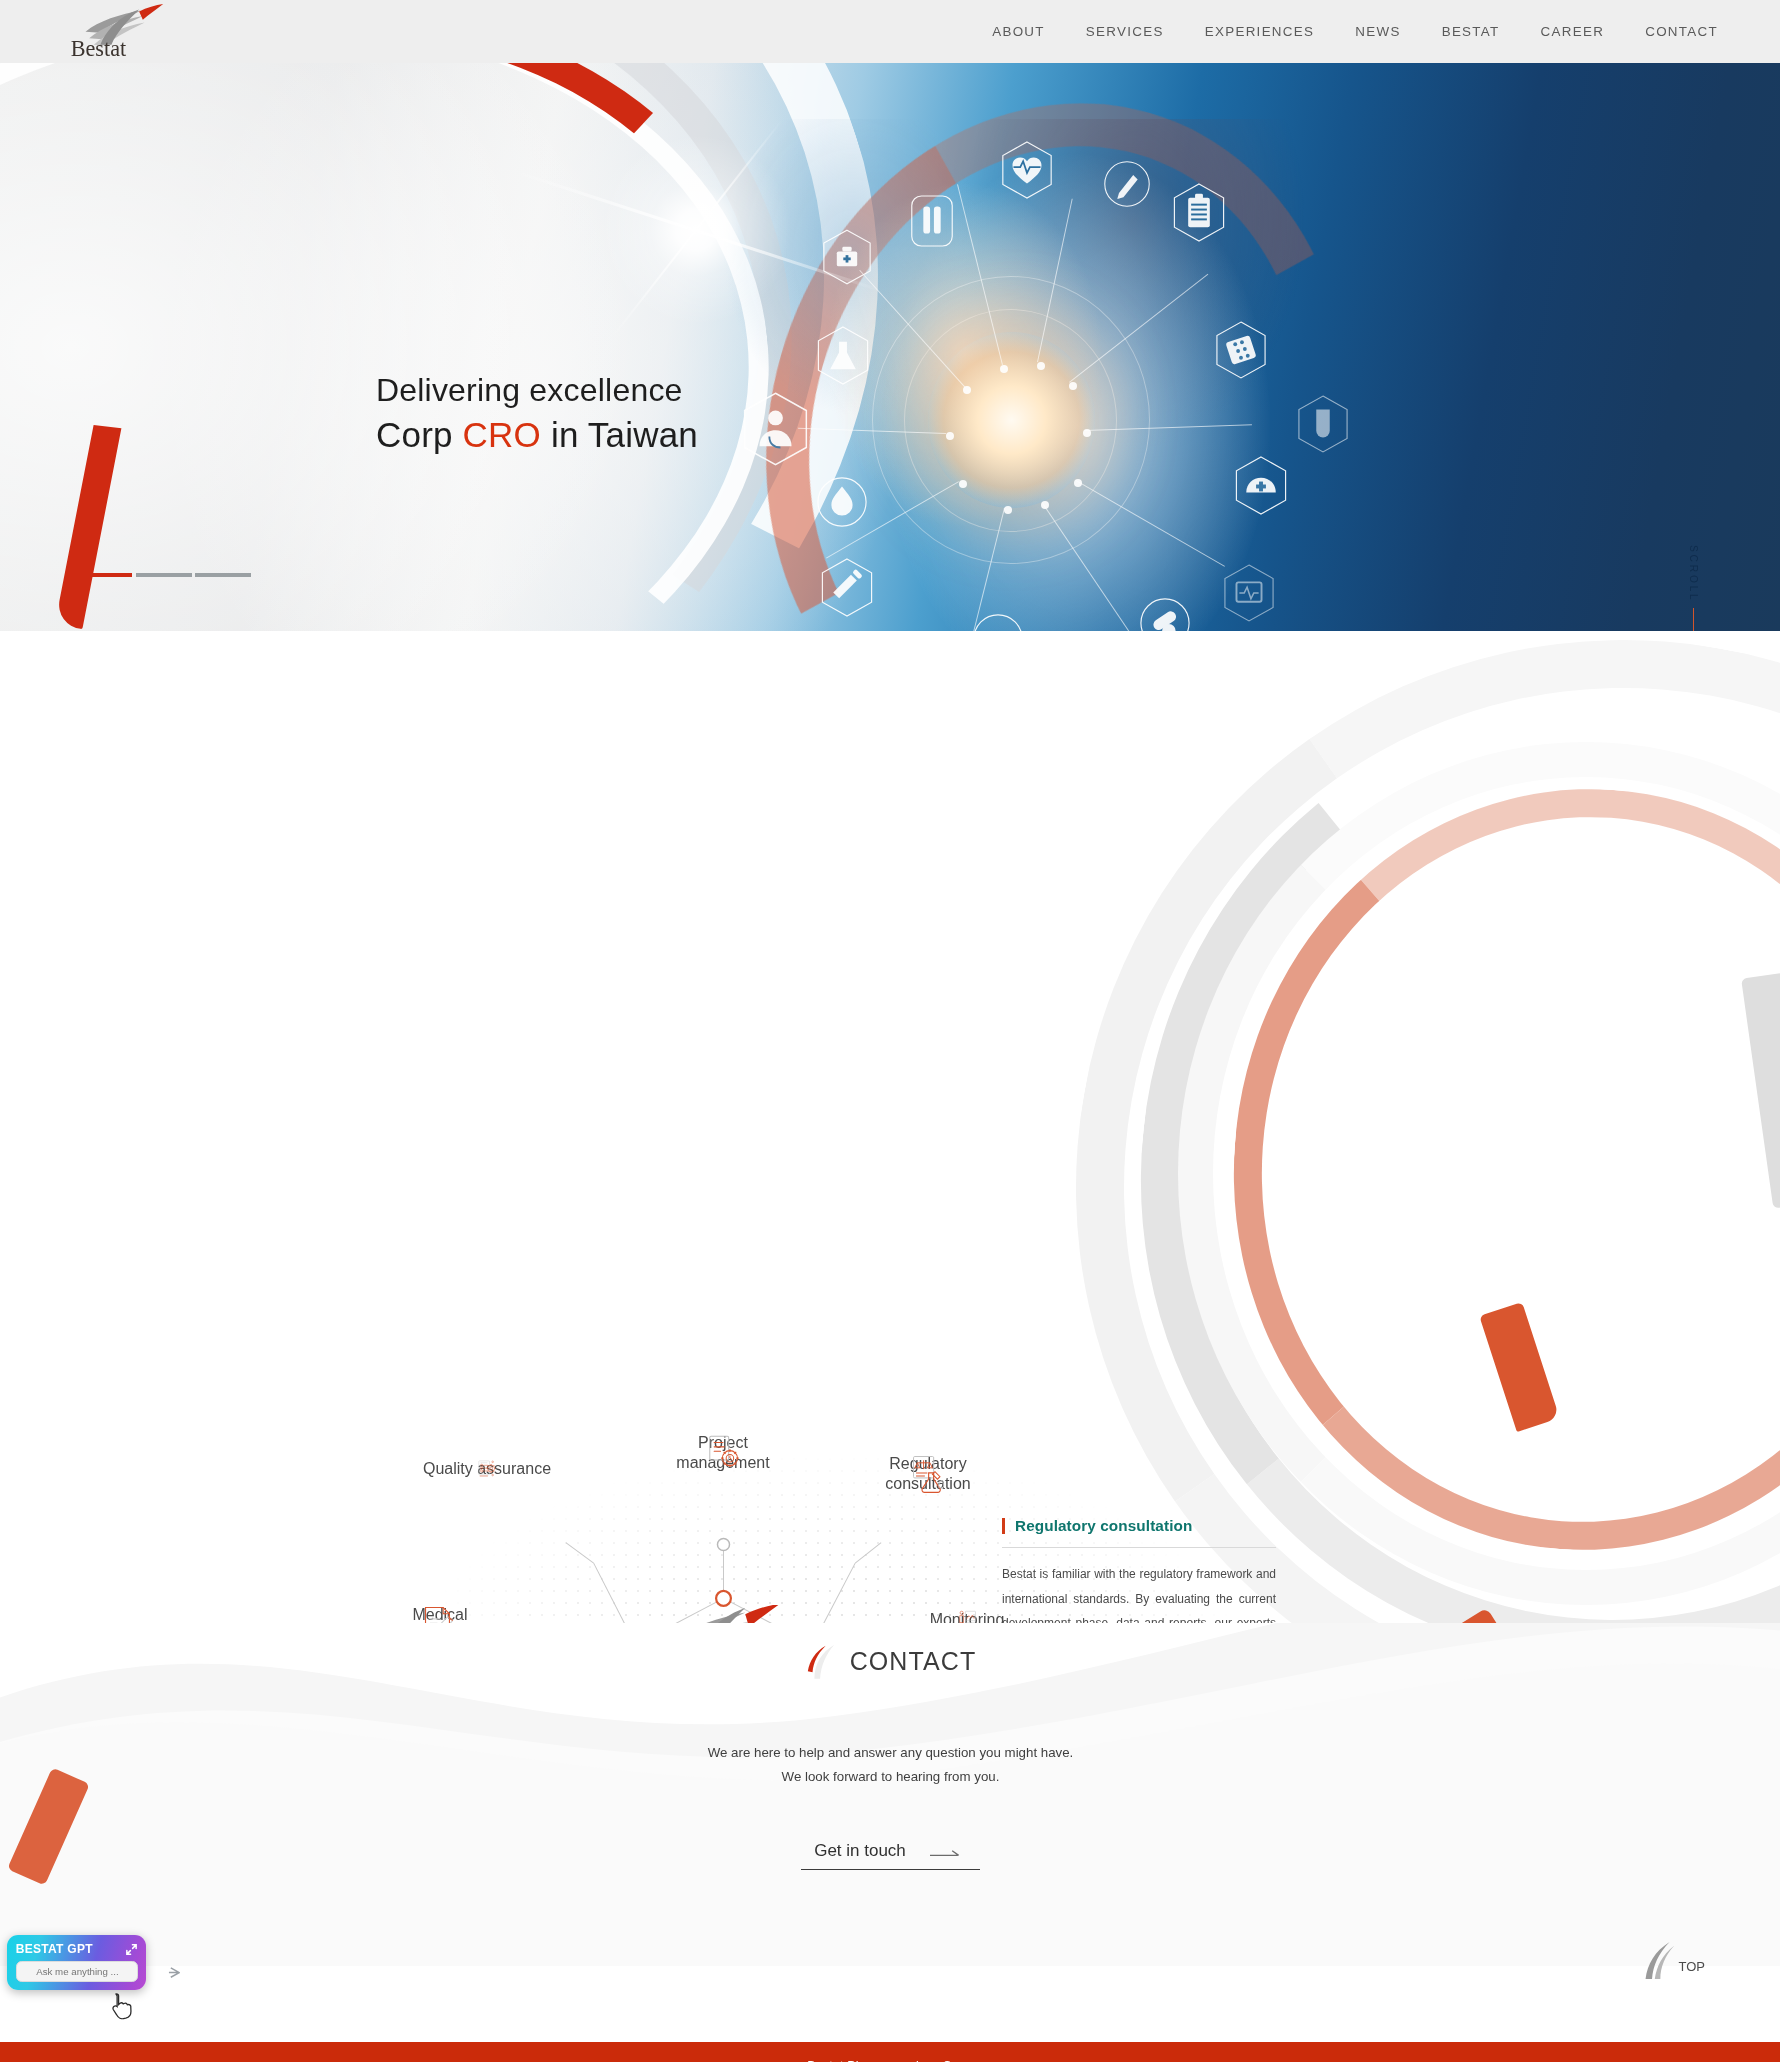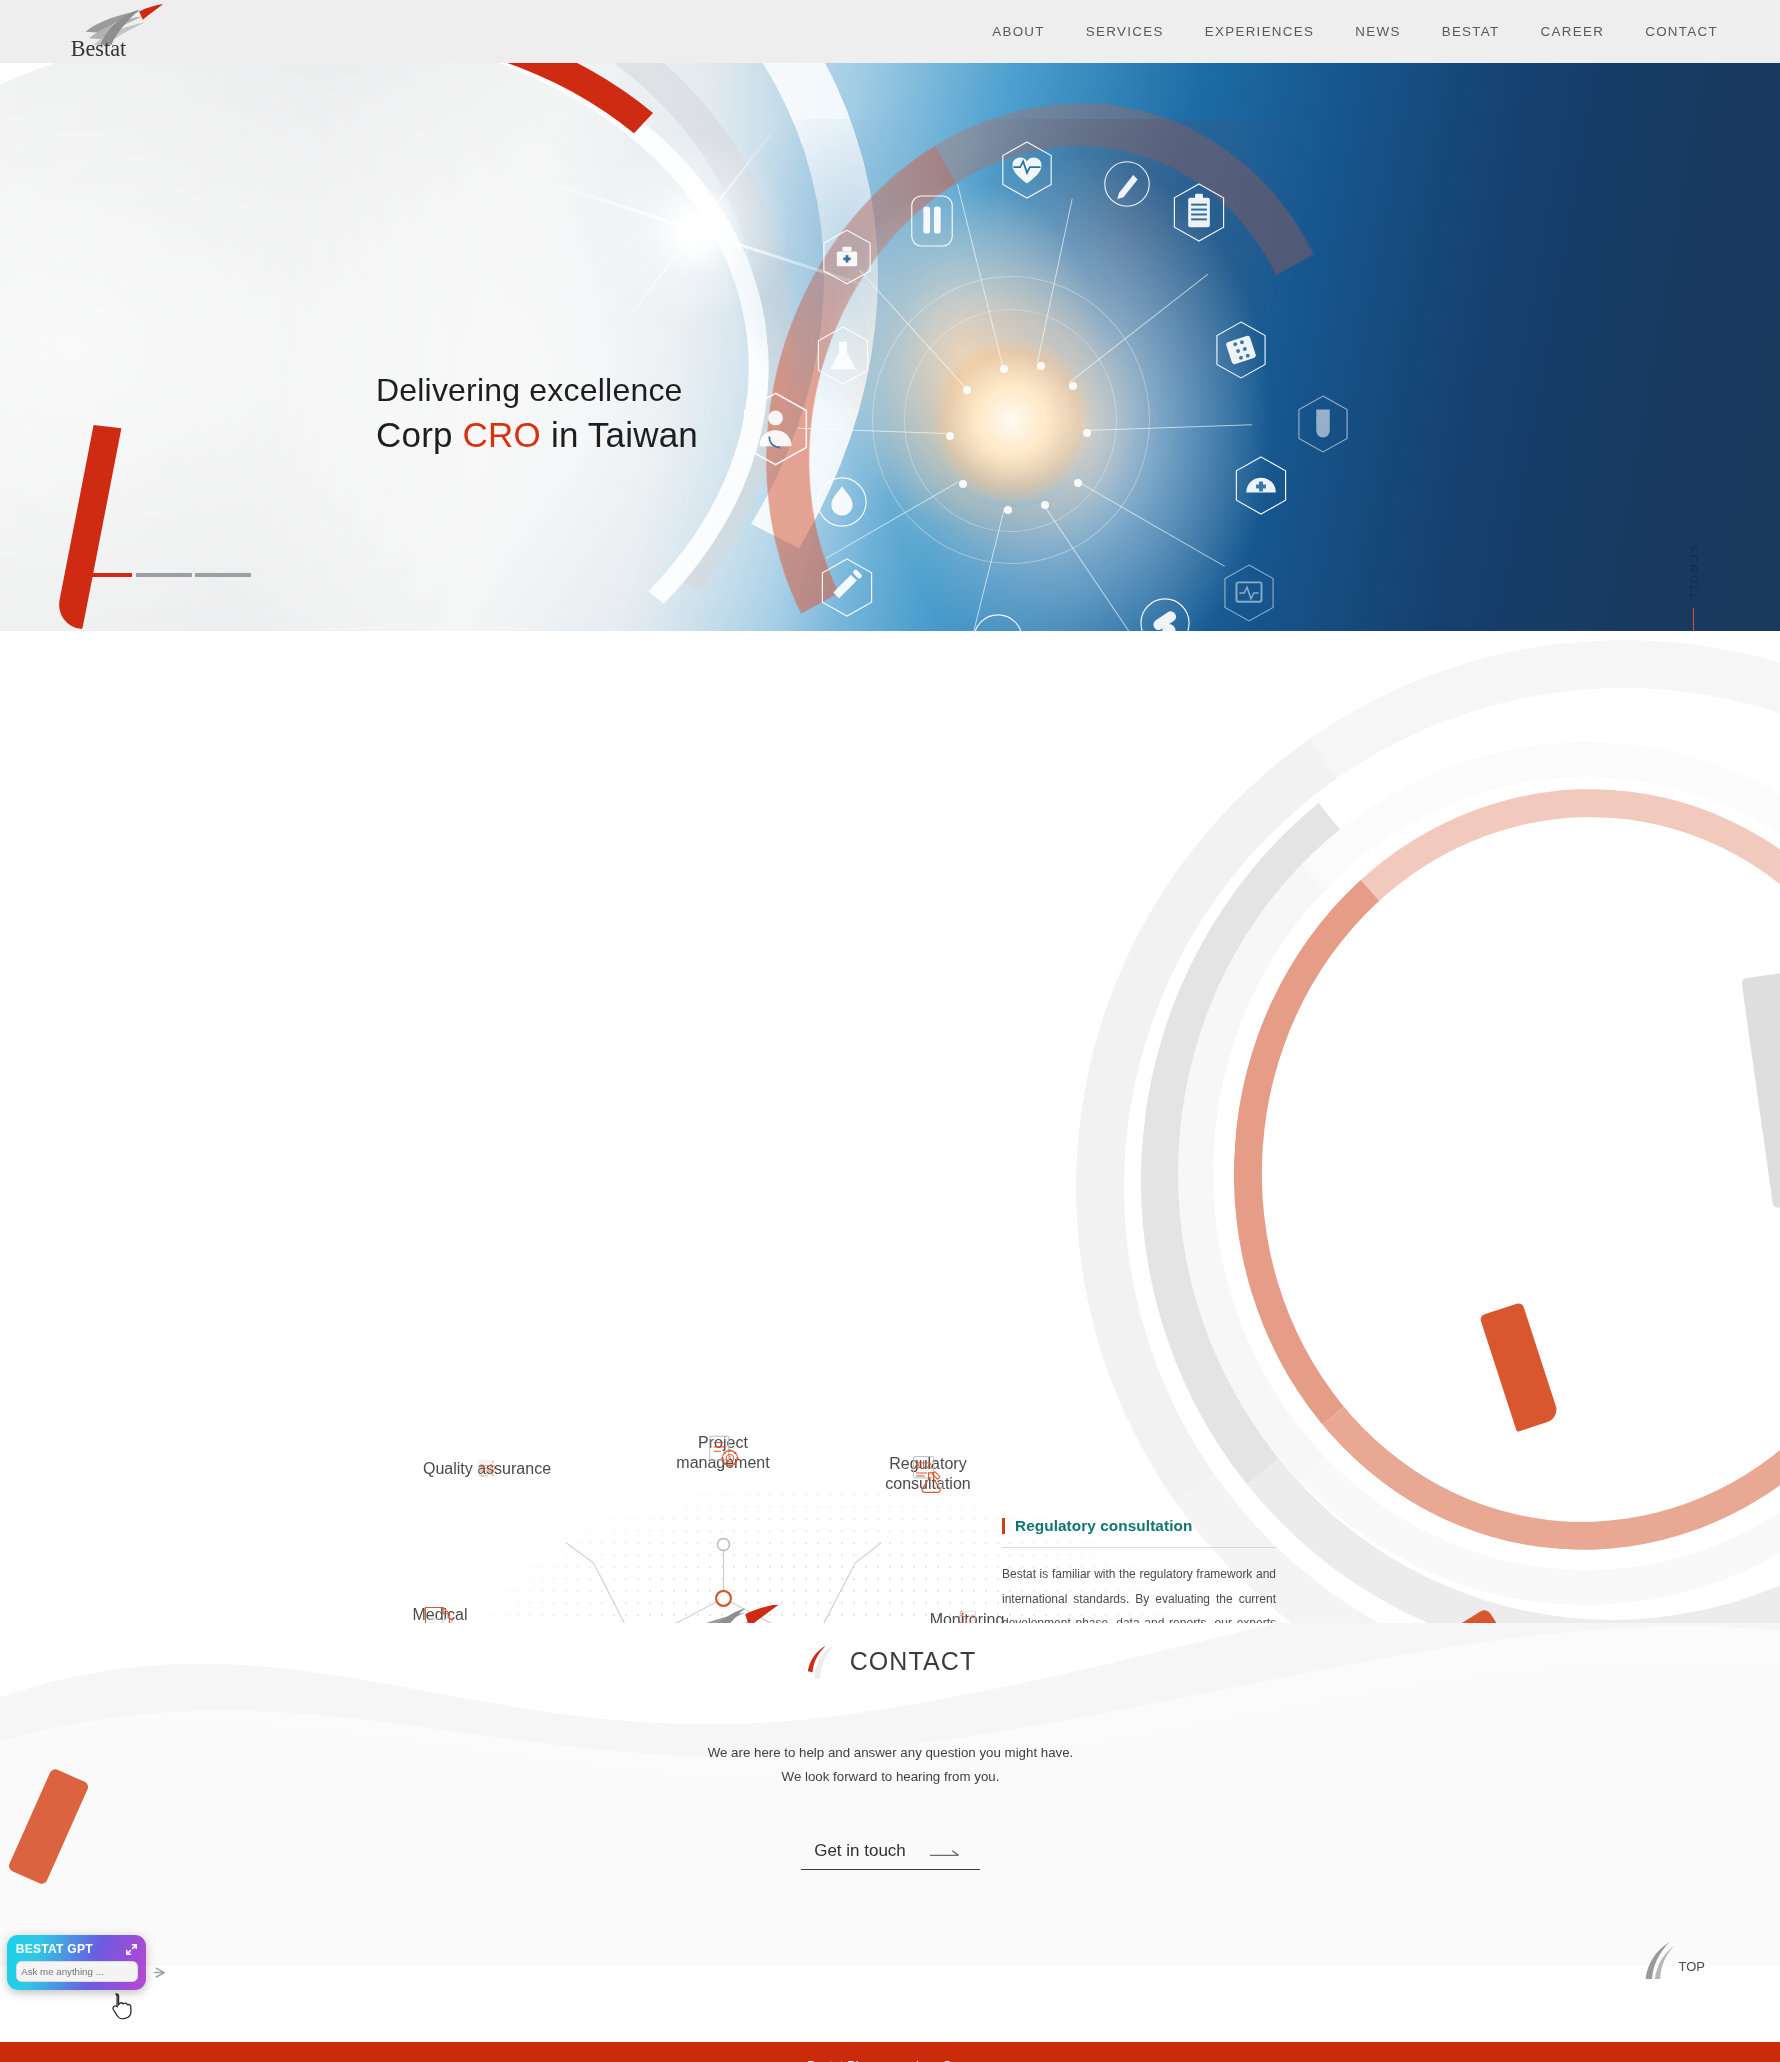--- a/index.html
+++ b/index.html
@@ -380,21 +380,21 @@
     font-size:12px; font-weight:bold; color:#ffffff; letter-spacing:0.3px;
   }
   .chat-expand{ width:13px; height:13px; }
   .chat-input-row{
     display:flex; align-items:center;
     background:#f4f4f4; border-radius:5.6px; padding:2.8px 4.6px;
     border:0.9px solid #dcdcdc;
   }
   .chat-input{
     flex:1; border:0; background:transparent; outline:none;
-    font-size:9.7px; color:#555; font-family:"Liberation Sans",sans-serif;
+    font-size:9.7px; color:#555; font-family:"Liberation Sans",sans-serif;margin-left:15px;
   }
   .chat-send{ width:15px; height:13px; flex:0 0 15px; }
   .cursor-hand{
     position:absolute; left:109px; bottom:20.4px; width:24px; height:30px; z-index:95;
   }
 
   
   .footer{
     position:relative;
     width:1781px; height:111px;

